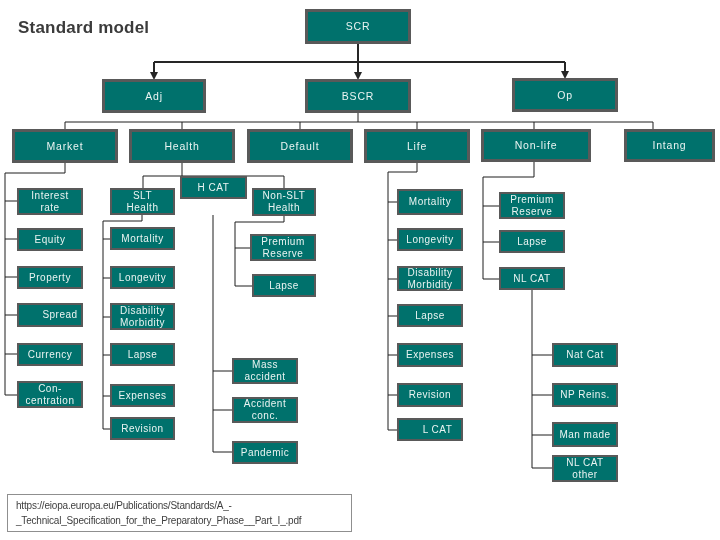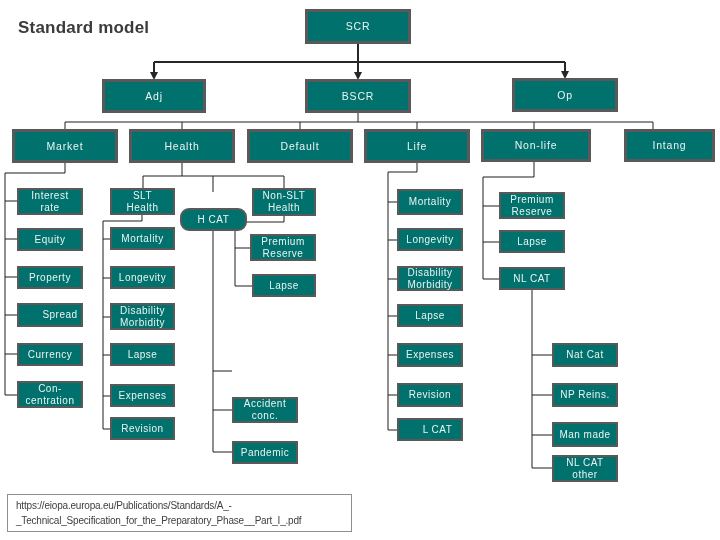--- a/index.html
+++ b/index.html
@@ -88,27 +88,29 @@
   <div class="node" style="left:110px;top:188px;width:65px;height:27px;">SLT
 Health</div>
   <div class="node" style="left:110px;top:227px;width:65px;height:23px;">Mortality</div>
   <div class="node" style="left:110px;top:266px;width:65px;height:23px;">Longevity</div>
   <div class="node" style="left:110px;top:303px;width:65px;height:27px;">Disability
 Morbidity</div>
   <div class="node" style="left:110px;top:343px;width:65px;height:23px;">Lapse</div>
   <div class="node" style="left:110px;top:384px;width:65px;height:23px;">Expenses</div>
   <div class="node" style="left:110px;top:417px;width:65px;height:23px;">Revision</div>
 
-  <div class="node" style="left:180px;top:208px;width:67px;height:23px;border-radius:9px;">H CAT</div>
+  <div class="node" style="left:180px;top:176px;width:67px;height:23px;">H CAT</div>
   <div class="node" style="left:252px;top:188px;width:64px;height:28px;">Non-SLT
 Health</div>
   <div class="node" style="left:250px;top:234px;width:66px;height:27px;">Premium
 Reserve</div>
   <div class="node" style="left:252px;top:274px;width:64px;height:23px;">Lapse</div>
 
+  <div class="node" style="left:232px;top:358px;width:66px;height:26px;">Mass
+accident</div>
   <div class="node" style="left:232px;top:397px;width:66px;height:26px;">Accident
 conc.</div>
   <div class="node" style="left:232px;top:441px;width:66px;height:23px;">Pandemic</div>
 
   <div class="node" style="left:397px;top:189px;width:66px;height:26px;">Mortality</div>
   <div class="node" style="left:397px;top:228px;width:66px;height:23px;">Longevity</div>
   <div class="node" style="left:397px;top:266px;width:66px;height:25px;">Disability
 Morbidity</div>
   <div class="node" style="left:397px;top:304px;width:66px;height:23px;">Lapse</div>
   <div class="node" style="left:397px;top:343px;width:66px;height:24px;">Expenses</div>

